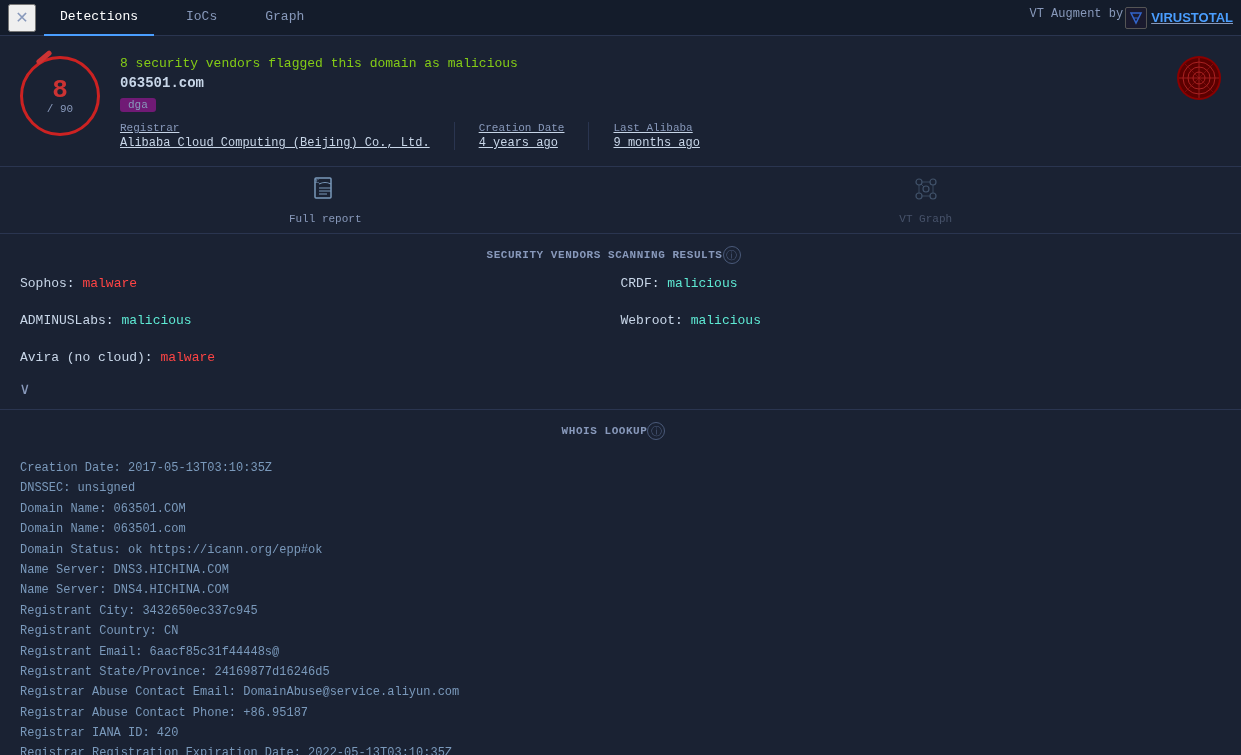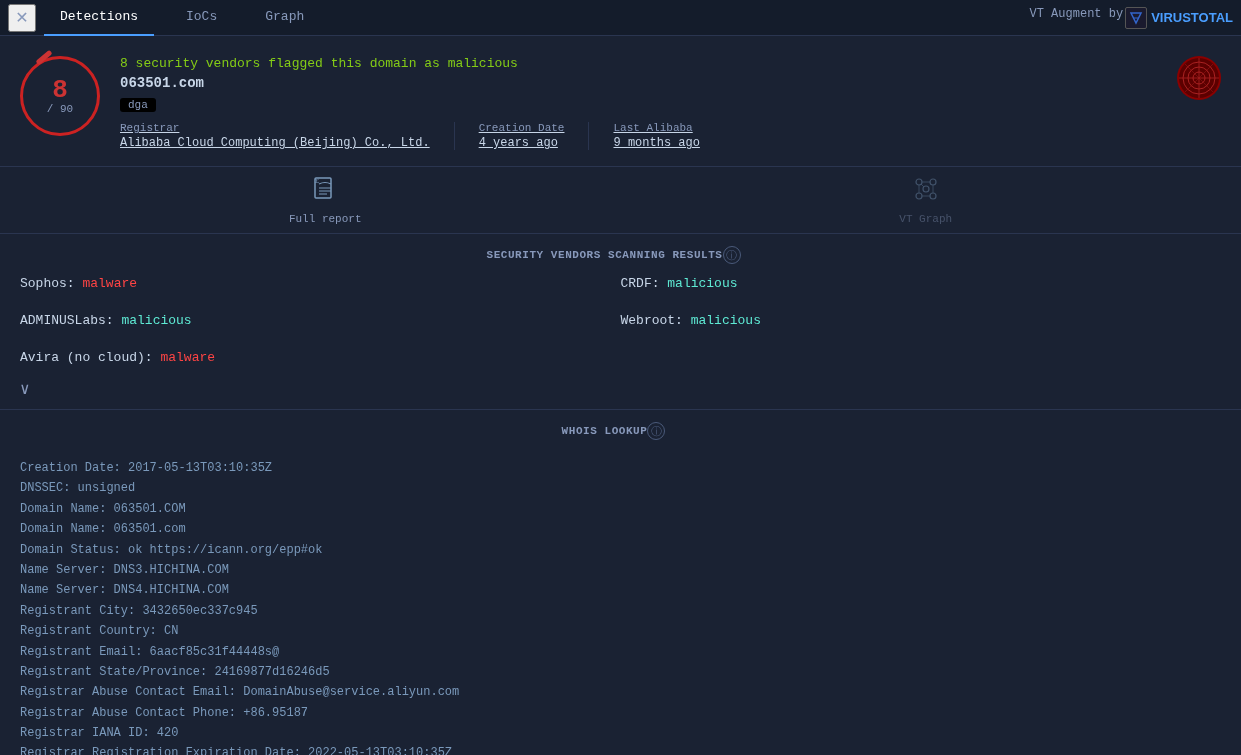--- a/index.html
+++ b/index.html
@@ -52,20 +52,21 @@
       margin-left: auto;
       display: flex;
       gap: 2px;
       color: #8899bb;
       font-size: 12px;
     }
     .vt-logo-area {
       display: flex;
       align-items: center;
       gap: 4px;
+      text-decoration: underline;
     }
     .vt-logo-icon {
       width: 22px; height: 22px;
       background: #1a1a2e;
       border: 1px solid #555;
       border-radius: 2px;
       display: flex; align-items: center; justify-content: center;
       font-size: 8px;
       font-weight: bold;
       color: #3366cc;
@@ -126,21 +127,21 @@
       margin-bottom: 4px;
     }
     .header-domain {
       font-size: 14px;
       color: #c8d6e8;
       font-weight: bold;
       margin-bottom: 6px;
     }
     .tag-badge {
       display: inline-block;
-      background: #000000;
+      background: #701a75;
       color: #8899bb;
       padding: 1px 8px;
       border-radius: 3px;
       font-size: 11px;
       margin-bottom: 10px;
     }
     .header-meta {
       display: flex;
       gap: 0;
       align-items: center;

